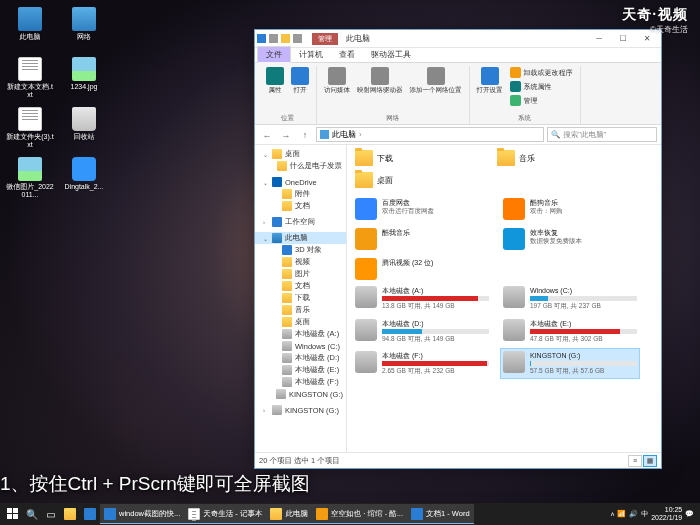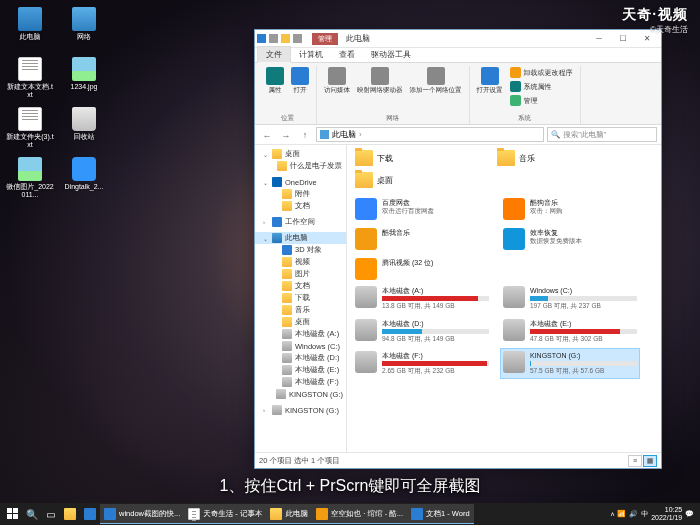--- a/index.html
+++ b/index.html
@@ -16,37 +16,37 @@
 .ic-txt { background:#fff; border:1px solid #ccc; position:relative; }
 .ic-txt::after { content:""; position:absolute; top:2px; left:3px; right:3px; height:1px; background:#999; box-shadow:0 3px 0 #999,0 6px 0 #999,0 9px 0 #999; }
 .ic-img { background:linear-gradient(#87ceeb 60%,#90ee90 60%); }
 .ic-bin { background:linear-gradient(#e8e8e8,#c0c0c0); border-radius:2px 2px 4px 4px; }
 .ic-ding { background:#3296fa; border-radius:4px; }
 
 .watermark { position:absolute; top:6px; right:12px; z-index:50; color:#fff; text-align:right; }
 .wm-main { font-size:14px; font-weight:bold; text-shadow:0 0 3px rgba(0,0,0,.7); letter-spacing:1px; }
 .wm-sub { font-size:8px; opacity:.9; text-shadow:0 0 2px rgba(0,0,0,.7); }
 
-.caption { position:absolute; bottom:28px; left:0; right:0; text-align:center; color:#fff; font-size:16px; z-index:40; text-shadow:0 1px 3px rgba(0,0,0,.9),0 0 6px rgba(0,0,0,.6); }
+.caption { position:absolute; bottom:28px; left:0; right:0; text-align:left; color:#fff; font-size:19px; z-index:40; text-shadow:0 1px 3px rgba(0,0,0,.9),0 0 6px rgba(0,0,0,.6); }
 
 .explorer { position:absolute; top:29px; left:254px; width:408px; height:440px; background:#fff; border:1px solid #7aa0c4; box-shadow:0 4px 20px rgba(0,0,0,.4); z-index:10; display:flex; flex-direction:column; font-size:8px; }
 .titlebar { height:18px; background:#fff; display:flex; align-items:center; padding:0 2px; border-bottom:1px solid #e5e5e5; }
 .tb-icons { display:flex; gap:3px; align-items:center; }
 .tb-sq { width:9px; height:9px; }
 .tb-blue { background:#2b7cd3; }
 .tb-gray { background:#999; }
 .tb-yellow { background:#f6c244; }
 .tb-tab { background:#b85450; color:#fff; font-size:7px; padding:1px 6px; margin-left:10px; }
 .tb-title { margin-left:8px; font-size:8px; color:#333; }
 .win-controls { margin-left:auto; display:flex; }
 .wc { width:24px; height:16px; display:flex; align-items:center; justify-content:center; font-size:8px; color:#555; cursor:pointer; }
 
 .tabs { height:15px; background:#fff; display:flex; align-items:flex-end; border-bottom:1px solid #dadada; padding-left:2px; }
 .tab { padding:2px 8px; font-size:8px; color:#333; cursor:pointer; }
-.tab.active { background:#e5e5e5; border:1px solid #dadada; border-bottom:1px solid #f5f5f5; margin-bottom:-1px; }
+.tab.active { background:#c4b5fd; border:1px solid #dadada; border-bottom:1px solid #f5f5f5; margin-bottom:-1px; }
 
 .ribbon { height:62px; background:#f5f5f5; border-bottom:1px solid #dadada; display:flex; padding:3px 4px 0; gap:0; }
 .rgroup { display:flex; flex-direction:column; padding:0 5px; border-right:1px solid #e0e0e0; }
 .rgroup-items { display:flex; gap:3px; align-items:flex-start; flex:1; }
 .ritem { display:flex; flex-direction:column; align-items:center; font-size:6.5px; color:#333; cursor:pointer; padding:1px 2px; text-align:center; line-height:1.1; }
 .ritem-icon { width:18px; height:18px; margin-bottom:1px; border-radius:2px; }
 .ritem-sm { flex-direction:row; gap:3px; font-size:7px; align-items:center; width:100%; }
 .ritem-sm .ritem-icon { width:11px; height:11px; margin:0; }
 .rgroup-label { font-size:6.5px; color:#666; text-align:center; padding:1px 0; }
 .rcol { display:flex; flex-direction:column; gap:1px; }

